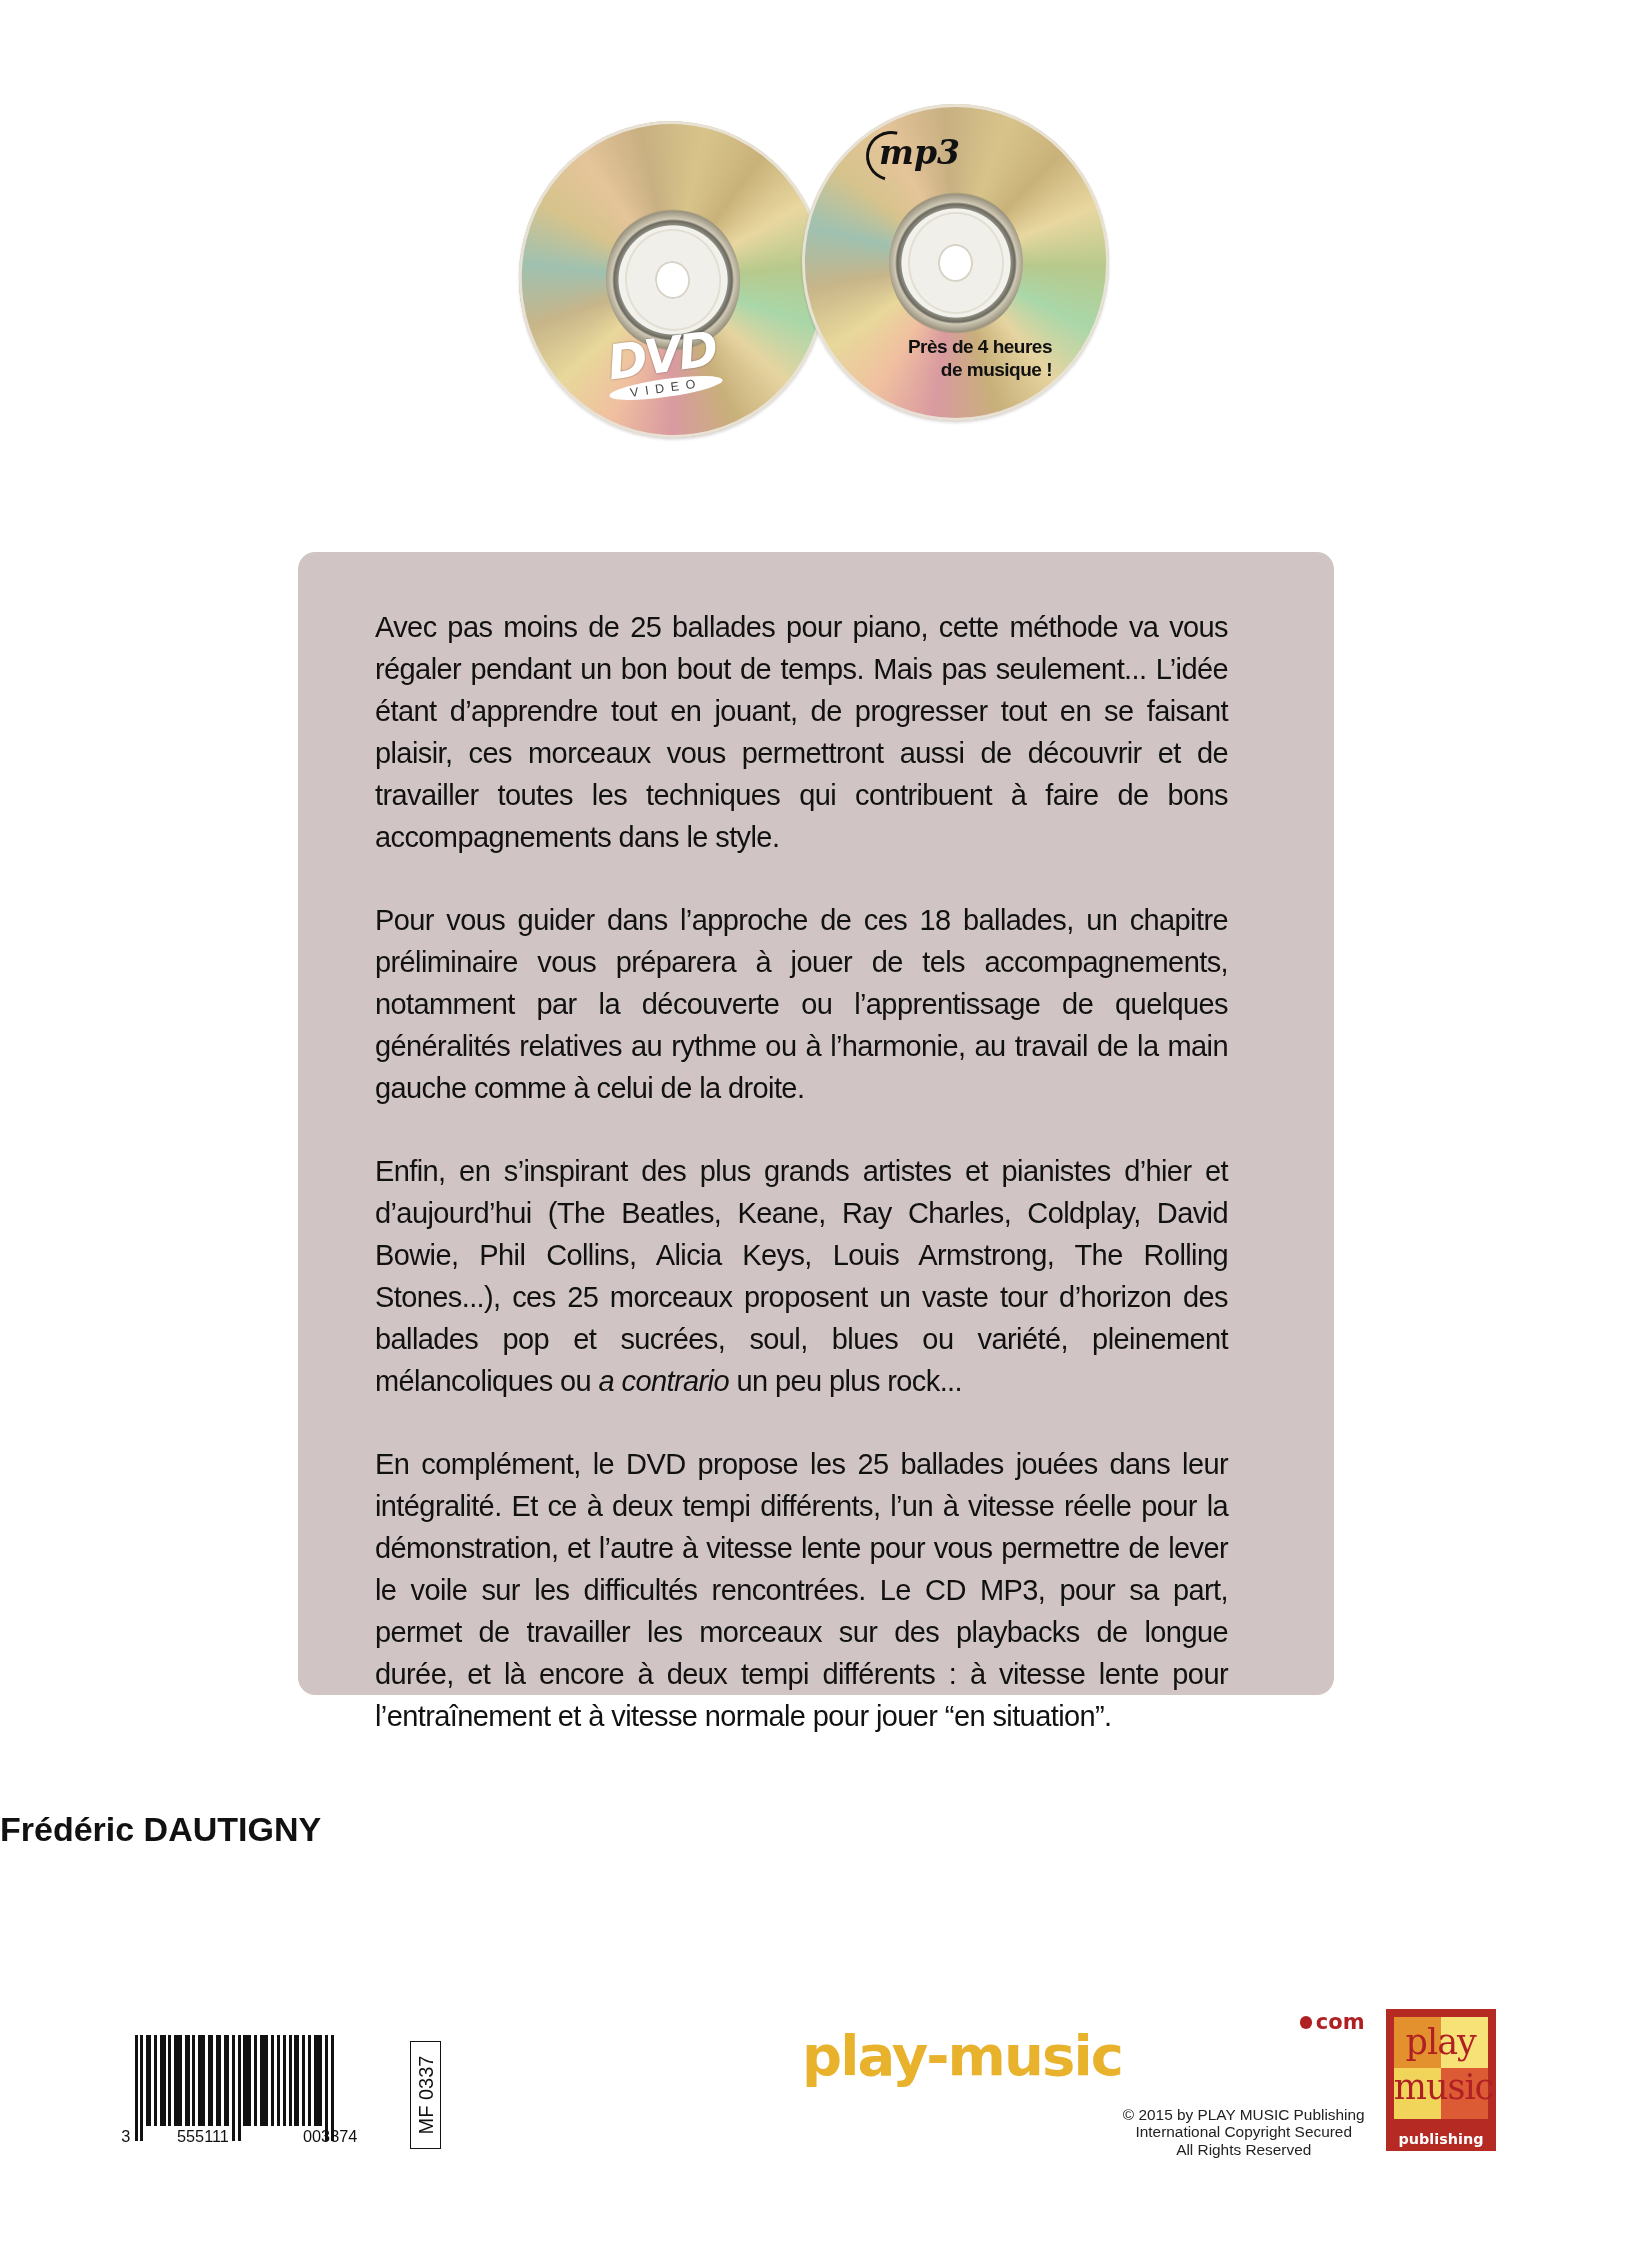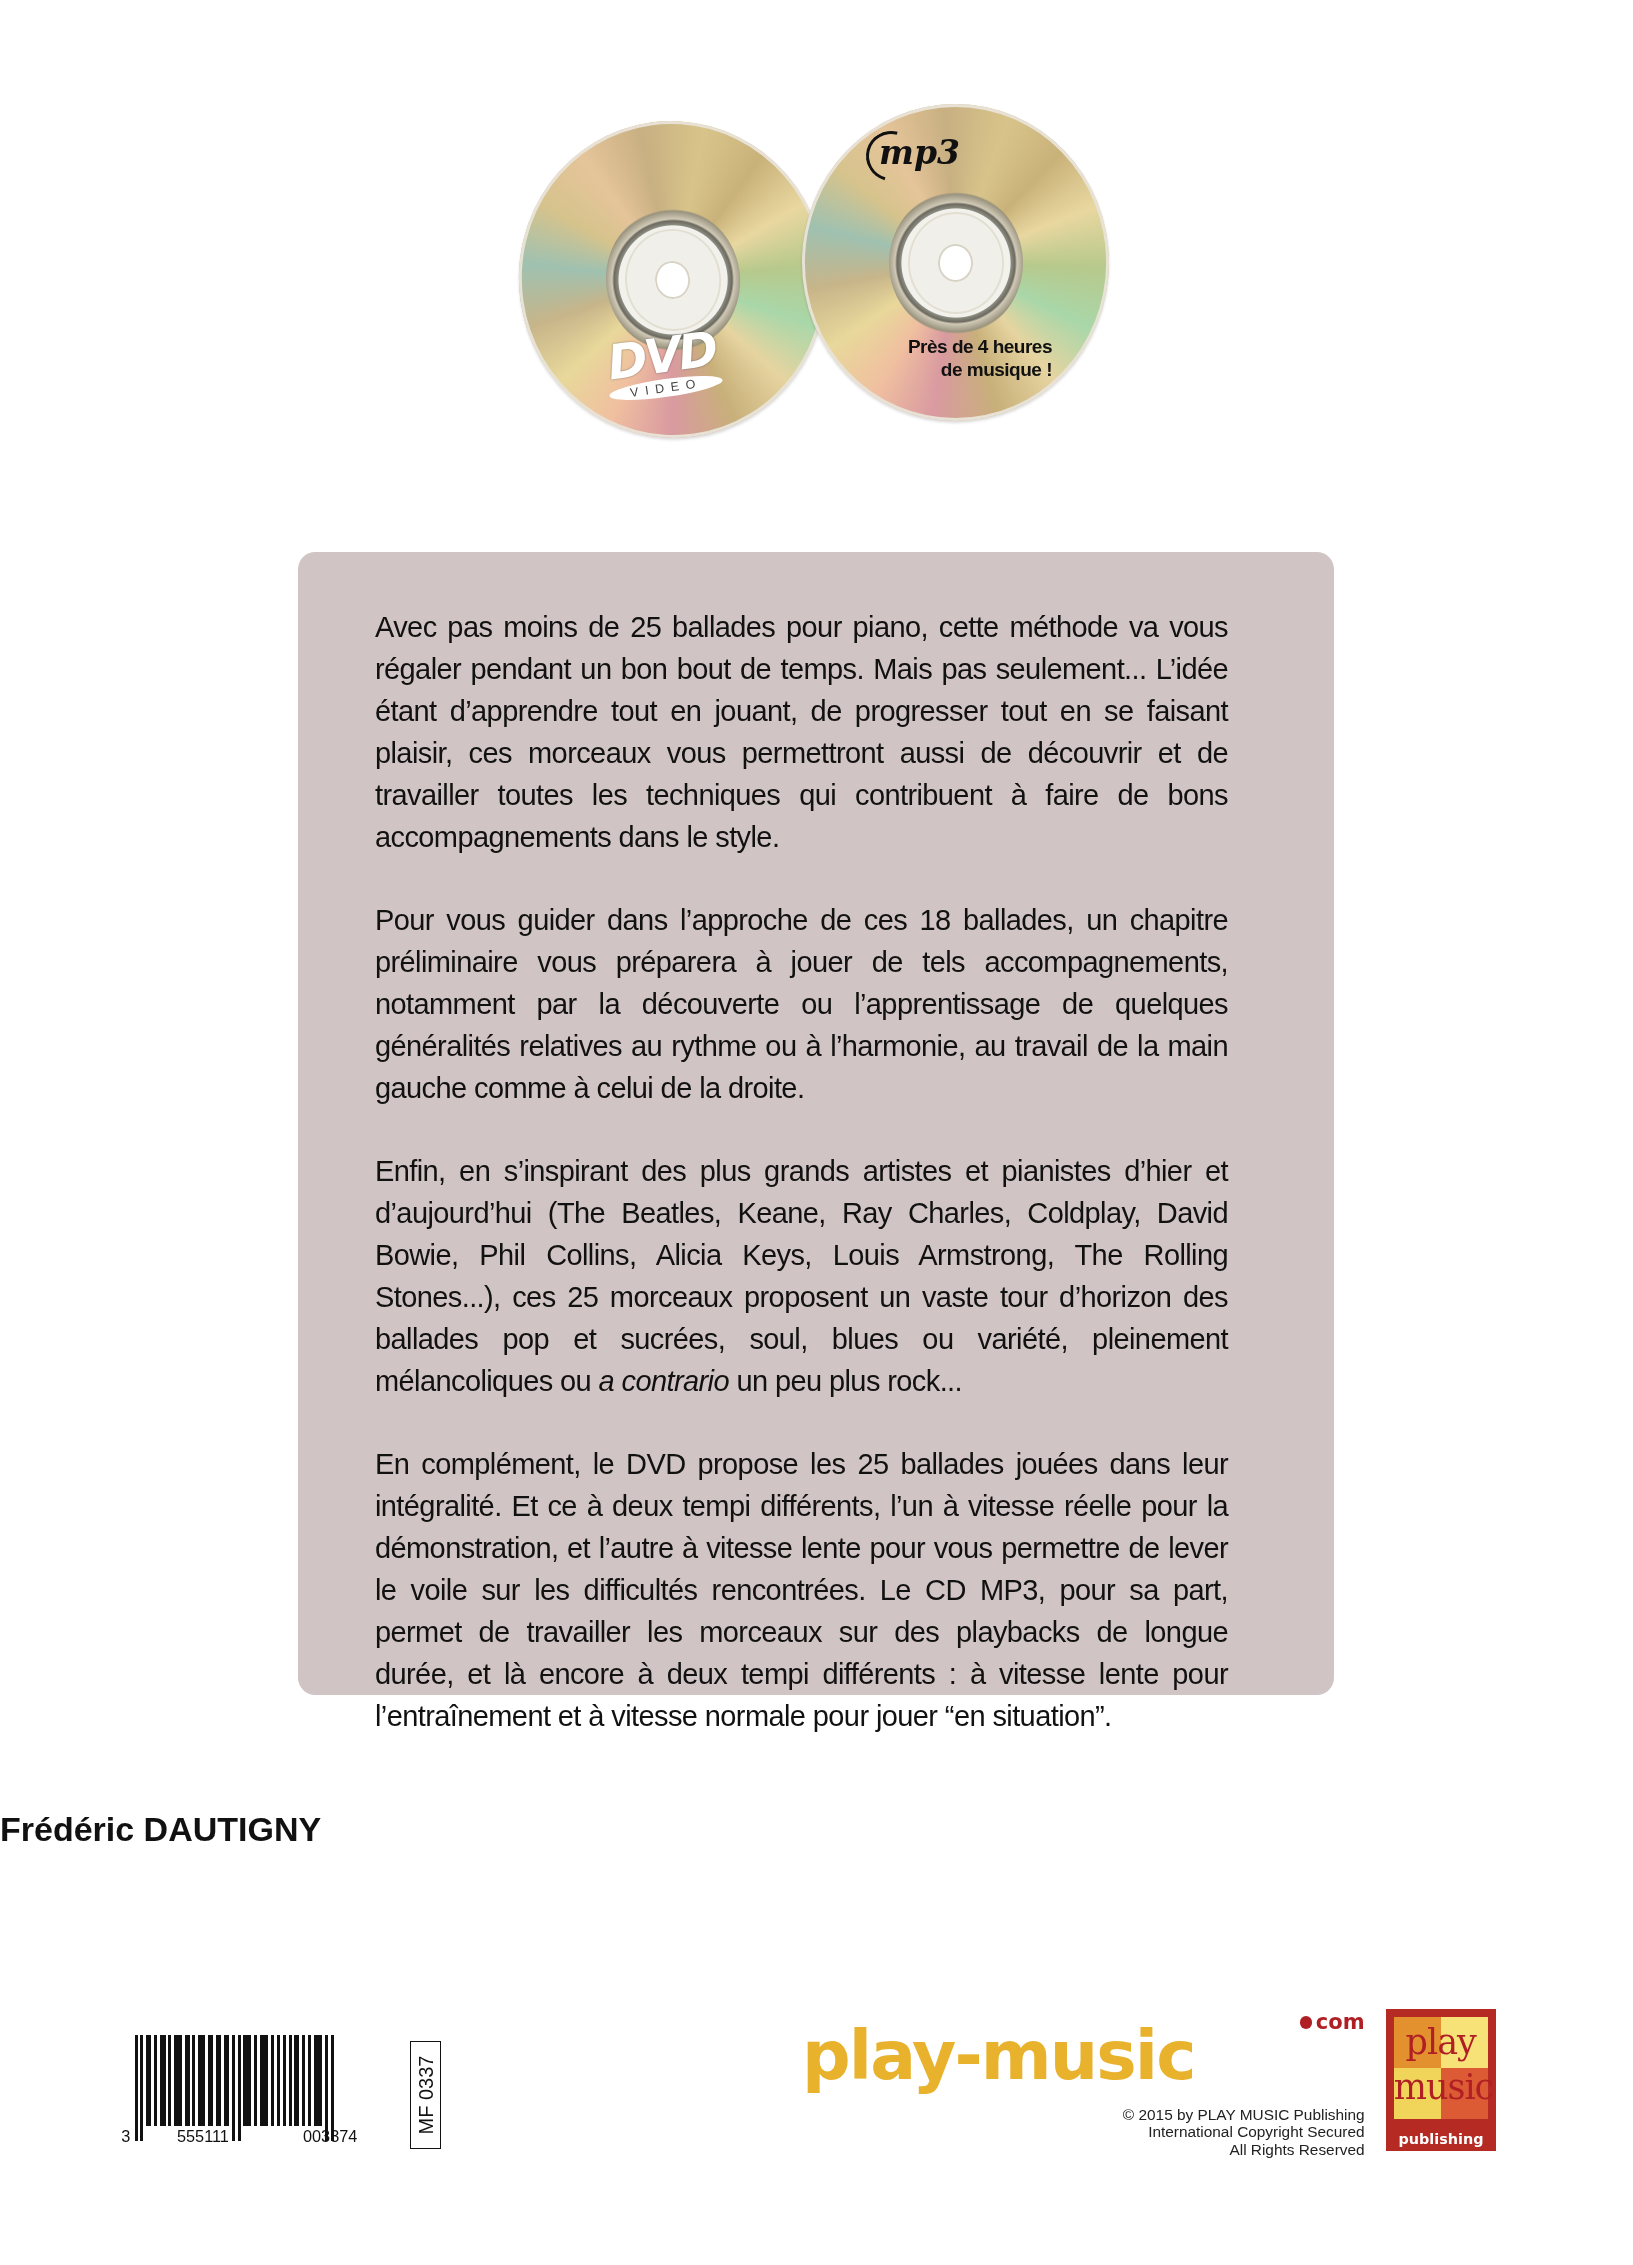--- a/index.html
+++ b/index.html
@@ -31,24 +31,24 @@
 
     .barcode { position: absolute; left: 127px; top: 2035px; width: 288px; height: 106px; }
     .barcode .bars { position: absolute; left: 7.7px; top: 0; width: 257px; height: 92px; display: flex; align-items: flex-start; }
     .barcode .bar { background: #111; height: 91px; margin-right: 2.9px; }
     .barcode .bar.long { height: 106px; }
     .barcode .digits { position: absolute; top: 92px; font-size: 16.3px; color: #111; font-family: "Liberation Sans", sans-serif; }
     .ref-code { position: absolute; left: 410px; top: 2041px; width: 29px; height: 106px; border: 1.4px solid #111; }
     .ref-code span { position: absolute; left: 50%; top: 50%; transform: translate(-50%, -50%) rotate(-90deg); white-space: nowrap; font-size: 20px; color: #111; font-family: "Liberation Sans", sans-serif; }
 
     .brand { position: absolute; left: 802px; top: 2008px; width: 576px; height: 125px; }
-    .brand-word { position: absolute; left: 0; top: 0; font-family: "DejaVu Sans", sans-serif; font-weight: bold; font-size: 68px; letter-spacing: -1.9px; color: #e8b22c; line-height: 96px; }
+    .brand-word { position: absolute; left: 0; top: 0; font-family: "DejaVu Sans", sans-serif; font-weight: bold; font-size: 56px; letter-spacing: -1.9px; color: #e8b22c; line-height: 96px; }
     .brand-com { position: absolute; right: 13.4px; top: 1.9px; font-family: "DejaVu Sans", sans-serif; font-weight: bold; font-size: 21px; color: #b01f23; }
     .brand-com .dot { display: inline-block; width: 12.5px; height: 12.5px; border-radius: 50%; background: #b01f23; margin-right: 3.8px; }
-    .copyright { position: absolute; right: 13.4px; top: 98px; text-align: right; font-size: 15.4px; line-height: 17.3px; color: #222; font-family: "Liberation Sans", sans-serif; }
+    .copyright { position: absolute; right: 13.4px; top: 98px; text-align: center; font-size: 15.4px; line-height: 17.3px; color: #222; font-family: "Liberation Sans", sans-serif; }
 
     .pm-logo { position: absolute; left: 1386px; top: 2009px; width: 110px; height: 142px; background: #b52a22; }
     .pm-grid { position: absolute; left: 7.7px; top: 7.7px; width: 94px; height: 102px; display: grid; grid-template-columns: 1fr 1fr; grid-template-rows: 1fr 1fr; }
     .pm-grid div { position: relative; }
     .pm-q1 { background: #e3912e; } .pm-q2 { background: #f7e277; } .pm-q3 { background: #f1d55a; } .pm-q4 { background: #dc5b35; }
     .pm-word { position: absolute; left: 7.7px; width: 94px; text-align: center; font-family: "DejaVu Serif", serif; font-size: 35px; color: #b01f23; letter-spacing: -1px; }
     .pm-word.top { top: 5.8px; margin-top: 7px; } .pm-word.bottom { top: 58px; }
     .pm-pub { position: absolute; left: 0; bottom: 3.8px; width: 110px; text-align: center; color: #fff; font-weight: bold; font-size: 14.4px; font-family: "DejaVu Sans", sans-serif; }
   </style>
 </head>

